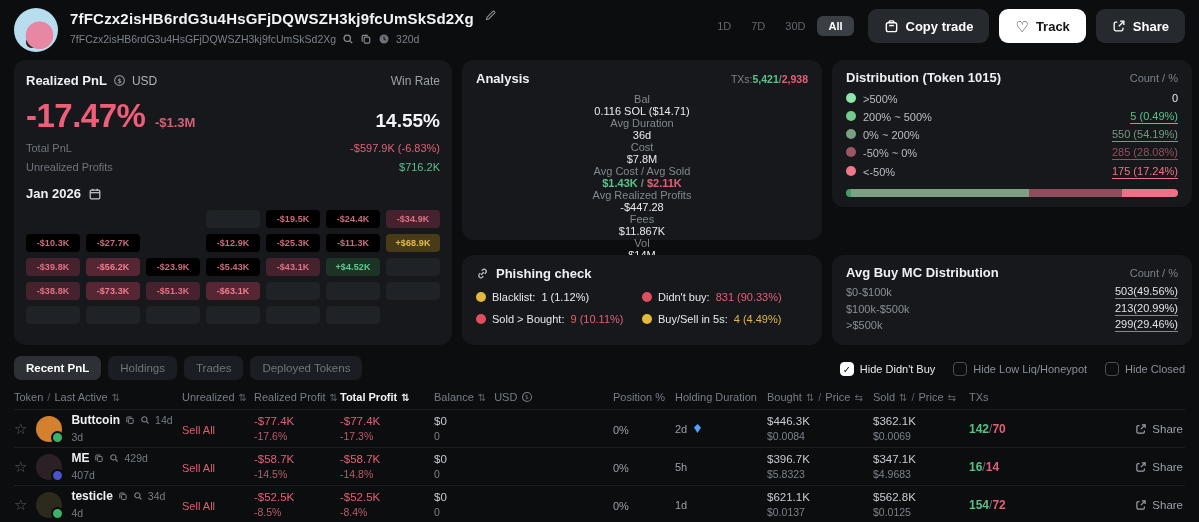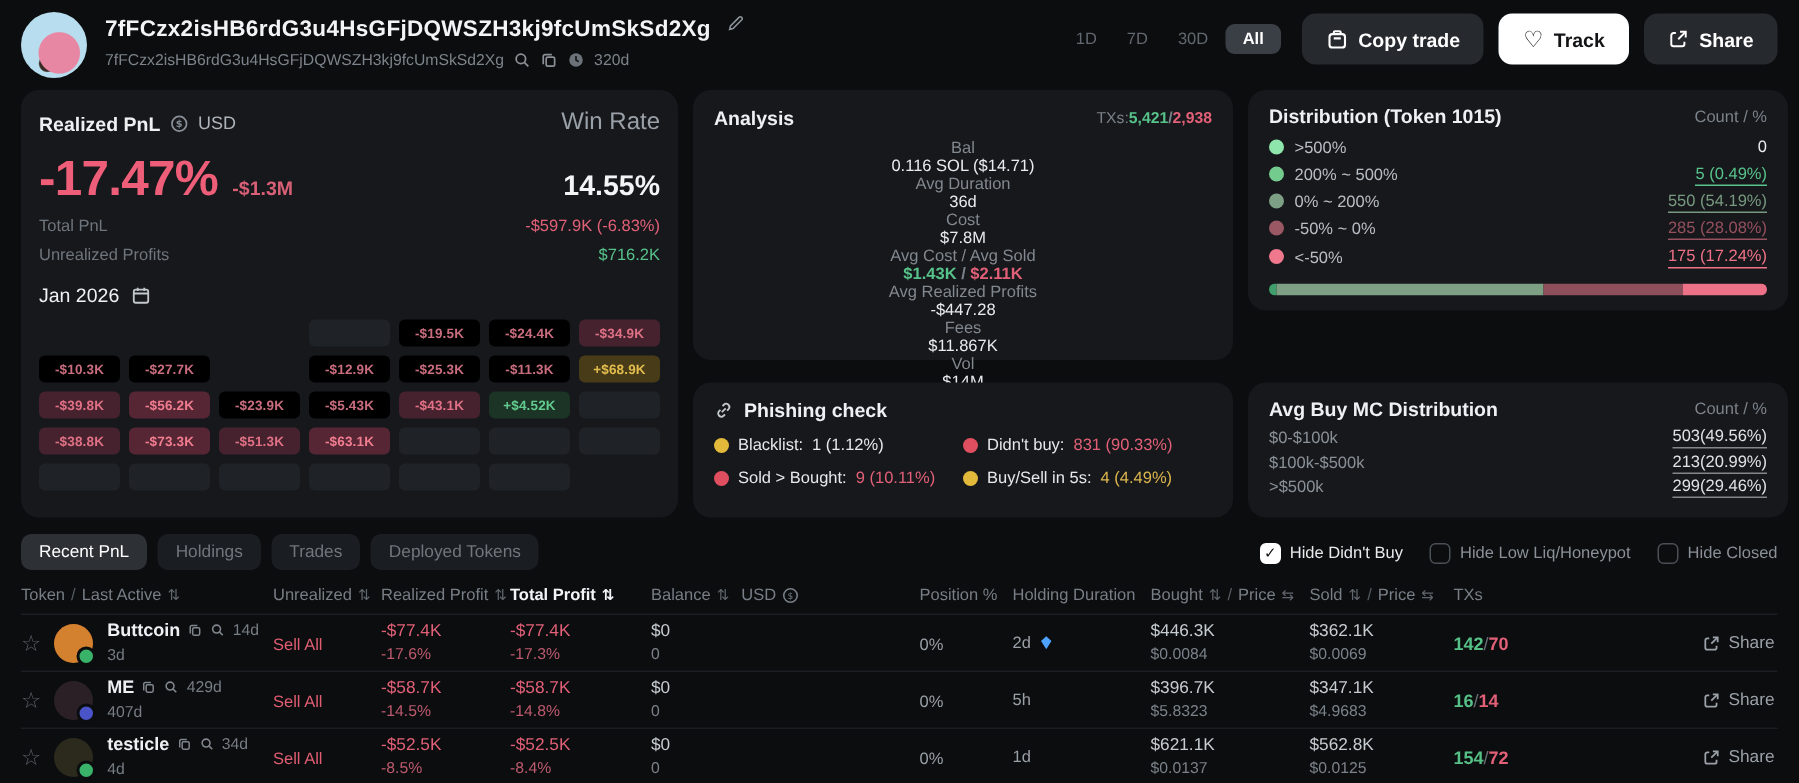--- a/index.html
+++ b/index.html
@@ -22,29 +22,29 @@
   .tf.active{background:#3a3f45;color:#fff;font-weight:bold;padding:4px 11px;}
   .btn{display:flex;align-items:center;gap:7px;height:34px;padding:0 16px;border-radius:9px;
     background:#26292e;color:#fff;font-size:13px;font-weight:bold;cursor:pointer;}
   .btn.white{background:#fff;color:#121315;}
   .heart-g{font-size:15px;line-height:1;}
   
   .pnl-card{left:14px;top:60px;width:438px;height:285px;padding:13px 12px;text-align:center;}
   .rowsb{display:flex;justify-content:space-between;align-items:center;}
   .pnl-title{display:flex;align-items:center;gap:6px;font-size:13px;font-weight:bold;color:#eef0f2;}
   .usd-lbl{font-size:12px;color:#aeb4ba;font-weight:normal;}
-  .winrate-lbl{font-size:16px;color:#9aa0a7;}
+  .winrate-lbl{font-size:12px;color:#9aa0a7;}
   .big-row{margin-top:9px;display:flex;justify-content:space-between;align-items:baseline;}
   .big-pct{font-size:33px;font-weight:bold;color:#ee5e78;letter-spacing:-.5px;}
   .big-amt{font-size:13px;color:#d75f76;margin-left:5px;font-weight:bold;}
   .big-wr{font-size:19px;font-weight:bold;color:#f2f4f6;}
   .stat-line{display:flex;justify-content:space-between;margin-top:7px;font-size:11px;}
   .stat-line .lb{color:#6f757c;}
   .v-red{color:#e26077;} .v-green{color:#57c28a;}
-  .month-row{margin-top:13px;display:flex;align-items:center;gap:7px;font-size:13px;font-weight:normal;color:#eef0f2;}
+  .month-row{margin-top:13px;display:flex;align-items:center;gap:7px;font-size:13px;font-weight:bold;color:#eef0f2;}
   .cal-ic{color:#c3c8cd;}
   .cal-grid{margin-top:9px;display:grid;grid-template-columns:repeat(7,1fr);gap:6px 6px;}
   .cc{height:18px;border-radius:4px;display:flex;align-items:center;justify-content:center;
     font-size:9px;font-weight:bold;letter-spacing:.1px;}
   .cc.none{background:transparent;}
   .cc.blank{background:#1f2226;}
   .cc.lossA{background:#000000;color:#c96d7e;}
   .cc.lossB{background:#45222d;color:#e07186;}
   .cc.lossC{background:#572634;color:#f07d90;}
   .cc.gold{background:#483c18;color:#e3bd4e;}
@@ -82,21 +82,21 @@
   .di-seg{height:100%;}
   
   .mc-card{left:832px;top:255px;width:360px;height:90px;padding:10px 14px;display:flex;flex-direction:column;}
   .mc-rows{flex:1;display:flex;flex-direction:column;justify-content:space-evenly;margin-top:2px;}
   .mc-row{display:flex;justify-content:space-between;font-size:11px;align-items:center;}
   .mc-row .lb{color:#8a9097;}
   .mc-val{color:#dfe2e6;border-bottom:1px solid rgba(223,226,230,.55);padding-bottom:1px;cursor:pointer;}
   
   .tabs-row{position:absolute;left:14px;top:356px;display:flex;gap:7px;}
   .tab{font-size:11.5px;color:#70767d;background:#1a1d21;border-radius:7px;padding:6px 12px;cursor:pointer;}
-  .tab.active{background:#2d3035;color:#fff;font-weight:normal;}
+  .tab.active{background:#2d3035;color:#fff;font-weight:bold;}
   .filters-row{position:absolute;right:14px;top:362px;display:flex;gap:18px;align-items:center;}
   .chk{display:flex;align-items:center;gap:6px;font-size:11px;color:#8a9097;cursor:pointer;}
   .box{width:14px;height:14px;border-radius:4px;border:1.5px solid #4a4f55;box-sizing:border-box;
     display:flex;align-items:center;justify-content:center;font-size:10px;color:transparent;}
   .chk.checked .box{background:#fff;border-color:#fff;color:#111;font-weight:bold;}
   .chk.checked{color:#e8eaec;}
   
   .tgrid{display:grid;grid-template-columns:168px 72px 86px 94px 179px 62px 92px 106px 96px 1fr 92px;align-items:center;}
   .thead{position:absolute;left:14px;top:391px;width:1171px;font-size:11px;color:#787e86;}
   .th{display:flex;align-items:center;gap:4px;}

